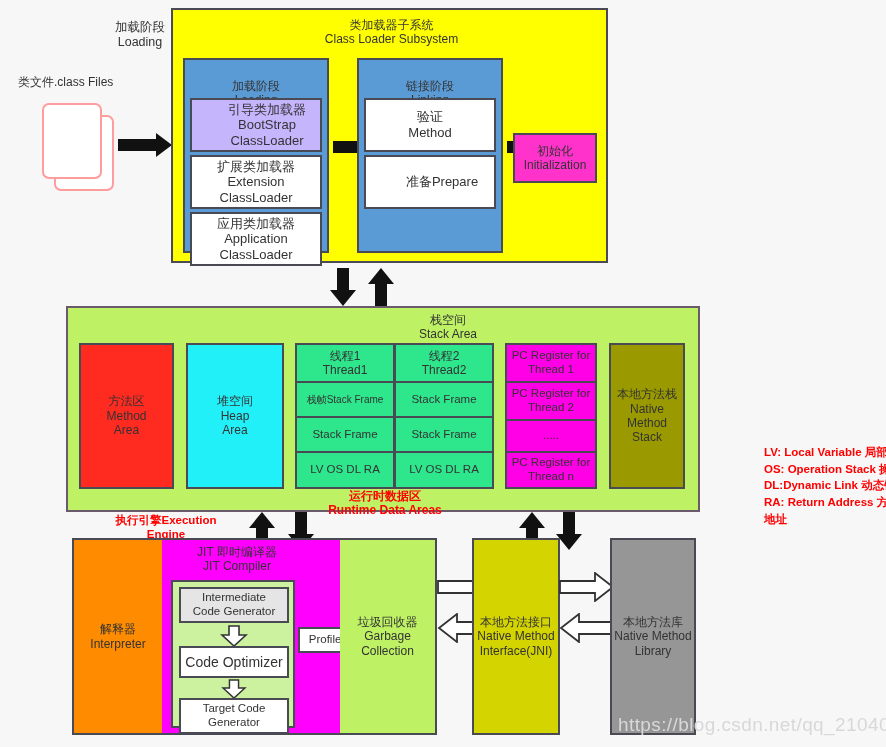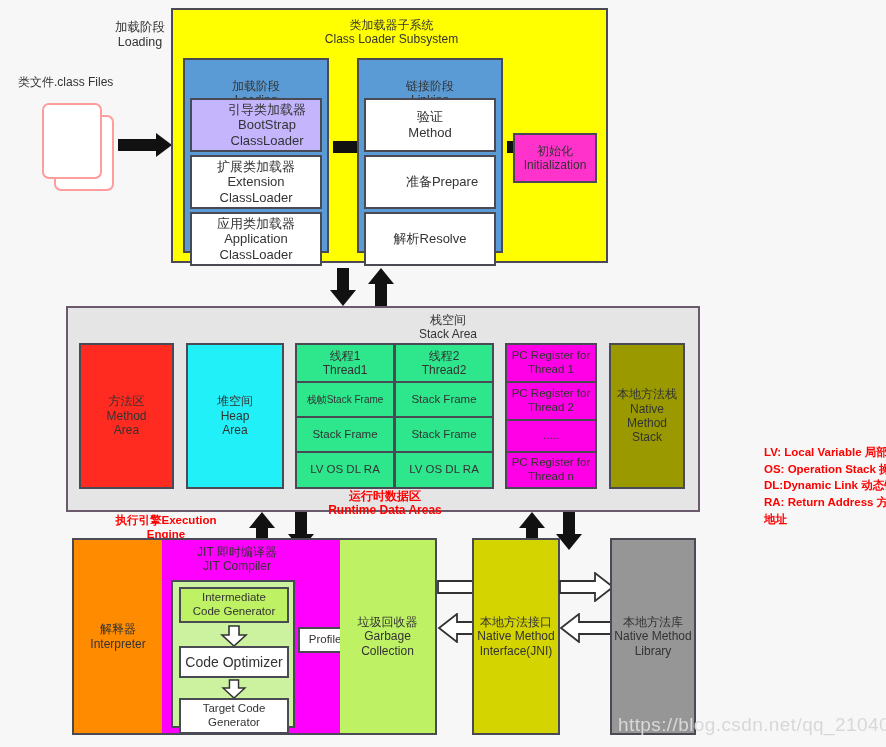--- a/index.html
+++ b/index.html
@@ -154,21 +154,20 @@
       <div class="arrow-head-r" style="left:28px; top:1px;"></div>
     </div>
 
     
     <div class="abs" style="left:184px; top:48px; width:146px; height:195px; background:#5b9bd5; border:2px solid #4a4a55; box-sizing:border-box;">
       <div class="lbl" style="font-size:12px; padding-top:3px;">链接阶段
 Linking</div>
       <div class="abs box" style="left:5px; top:38px; width:132px; height:54px; background:#ffffff;">验证
 Method</div>
       <div class="abs box" style="left:5px; top:95px; width:132px; height:54px; background:#ffffff;padding-left:24px;">准备Prepare</div>
-      <div class="abs box" style="left:5px; top:152px; width:132px; height:54px; background:#ffffff;">解析Resolve</div>
     </div>
 
     
     <div class="abs" style="left:334px; top:124px; width:48px; height:26px;">
       <div class="arrow-shaft" style="left:0px; top:7px; width:30px; height:12px;"></div>
       <div class="arrow-head-r" style="left:28px; top:1px;"></div>
     </div>
 
     
     <div class="abs box" style="left:340px; top:112px; width:84px; height:50px; background:#ff33cc; font-size:12px;margin-top:11px;">初始化
@@ -177,21 +176,21 @@
 
   <div class="abs" style="left:330px; top:268px; width:26px; height:38px;">
     <div class="arrow-shaft" style="left:7px; top:0px; width:12px; height:24px;"></div>
     <div class="arrow-head-d" style="left:0px; top:22px;"></div>
   </div>
   <div class="abs" style="left:368px; top:268px; width:26px; height:38px;">
     <div class="arrow-head-u" style="left:0px; top:0px;"></div>
     <div class="arrow-shaft" style="left:7px; top:15px; width:12px; height:24px;"></div>
   </div>
 
-  <div class="abs" style="left:66px; top:306px; width:634px; height:206px; background:#e5e5e5; border:2px solid #6b5a6b;text-decoration:underline;">
+  <div class="abs" style="left:66px; top:306px; width:634px; height:206px; background:#bef264; border:2px solid #6b5a6b;text-decoration:underline;">
 
     <div class="sec-title" style="left:280px; top:5px; width:200px; font-size:12px;">栈空间
 Stack Area</div>
 
 
     <div class="abs box" style="left:11px; top:35px; width:95px; height:146px; background:#ff2a20; font-size:12px;">方法区
 Method
 Area</div>
 
     <div class="abs box" style="left:118px; top:35px; width:98px; height:146px; background:#22f0f8; font-size:12px;">堆空间
@@ -261,21 +260,21 @@
   <div class="abs" style="left:72px; top:538px; width:365px; height:197px; border:2px solid #4a4a55; box-sizing:border-box;">
 
     <div class="abs box" style="left:0px; top:0px; width:88px; height:193px; background:#ff8c00; font-size:12px; border:none;">解释器
 Interpreter</div>
 
     <div class="abs" style="left:88px; top:0px; width:178px; height:193px; background:#ff00ff;">
       <div class="sec-title" style="left:0px; top:5px; width:150px; font-size:12px;">JIT 即时编译器
 JIT Compiler</div>
 
       <div class="abs" style="left:9px; top:40px; width:124px; height:148px; background:#ccf2a0; border:2px solid #4a4a55; box-sizing:border-box;">
-        <div class="abs box" style="left:6px; top:5px; width:110px; height:36px; background:#bef264; font-size:11.5px;">Intermediate
+        <div class="abs box" style="left:6px; top:5px; width:110px; height:36px; background:#e5e5e5; font-size:11.5px;">Intermediate
 Code Generator</div>
 
         <svg class="hollow" style="left:47px; top:43px;" width="28" height="22" viewBox="0 0 28 22">
           <polygon points="9,1 19,1 19,10 26,10 14,21 2,10 9,10" fill="#ffffff" stroke="#333" stroke-width="1.6"></polygon>
         </svg>
 
         <div class="abs box" style="left:6px; top:64px; width:110px; height:32px; background:#ffffff; font-size:14px;">Code Optimizer</div>
 
         <svg class="hollow" style="left:47px; top:97px;" width="28" height="20" viewBox="0 0 28 22">
           <polygon points="9,1 19,1 19,10 26,10 14,21 2,10 9,10" fill="#ffffff" stroke="#333" stroke-width="1.6"></polygon>

